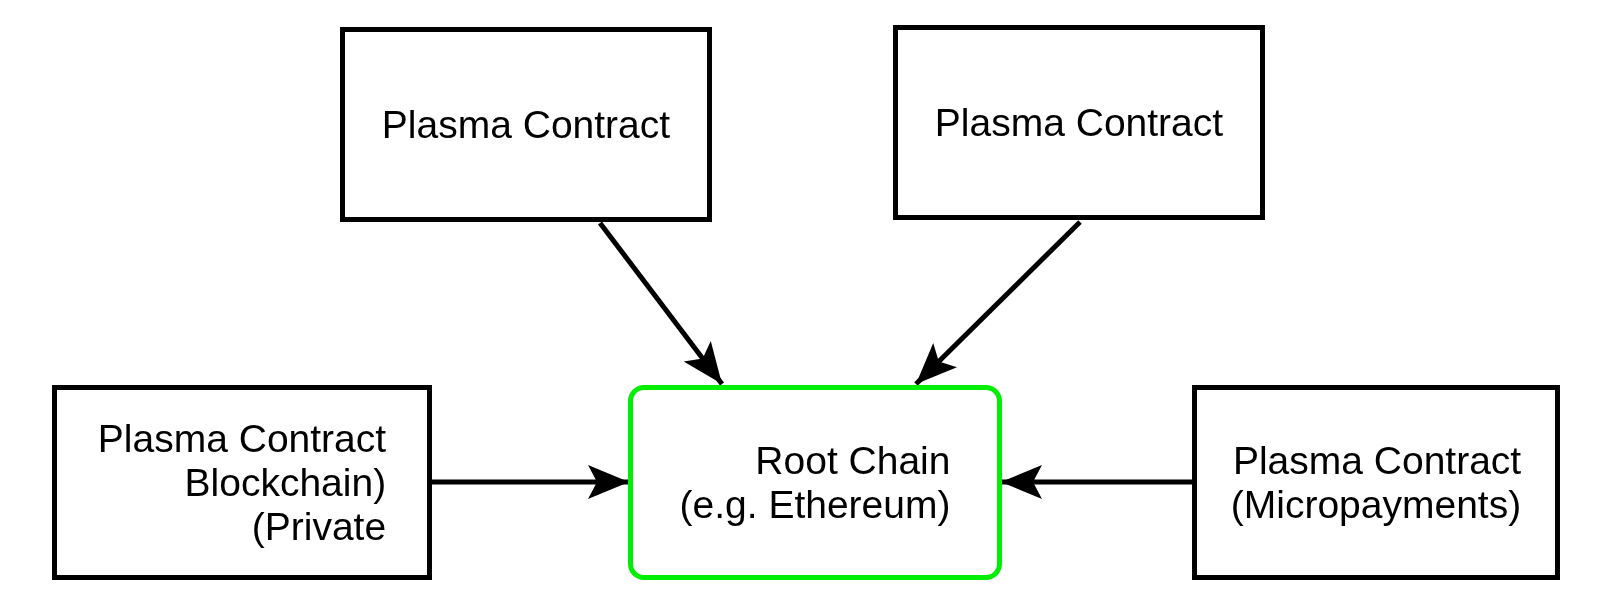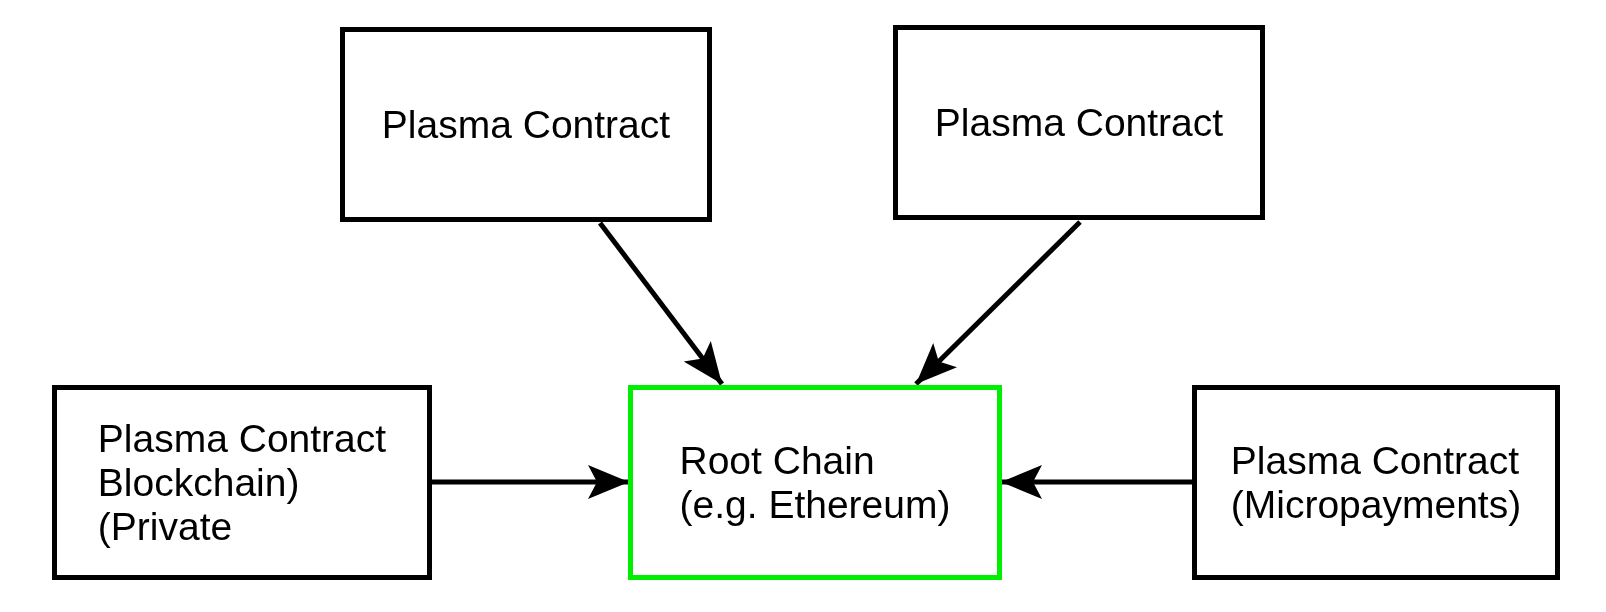--- a/index.html
+++ b/index.html
@@ -30,26 +30,26 @@
     fill: none;
   }
   .arrowhead { fill: var(--arrow); }
   .node {
     position: absolute;
     background: var(--background);
     border: 5px solid var(--node-border);
     display: flex;
     align-items: center;
     justify-content: center;
-    text-align: left;
+    text-align: right;
     color: var(--text);
     font-size: 39px;
     line-height: 44px;
   }
-  .node.root { border-color: var(--root-node-border); }
+  .node.root { border-color: var(--root-node-border); border-radius: 16px; }
   .label span { display: block; }
   #node-dex     { left: 340px;  top: 27px;  width: 372px; height: 195px; }
   #node-social  { left: 893px;  top: 25px;  width: 372px; height: 195px; }
   #node-private { left: 52px;   top: 385px; width: 380px; height: 195px; }
   #node-root    { left: 628px;  top: 385px; width: 374px; height: 195px; }
   #node-micro   { left: 1192px; top: 385px; width: 368px; height: 195px; }
 </style>
 </head>
 <body>
 

